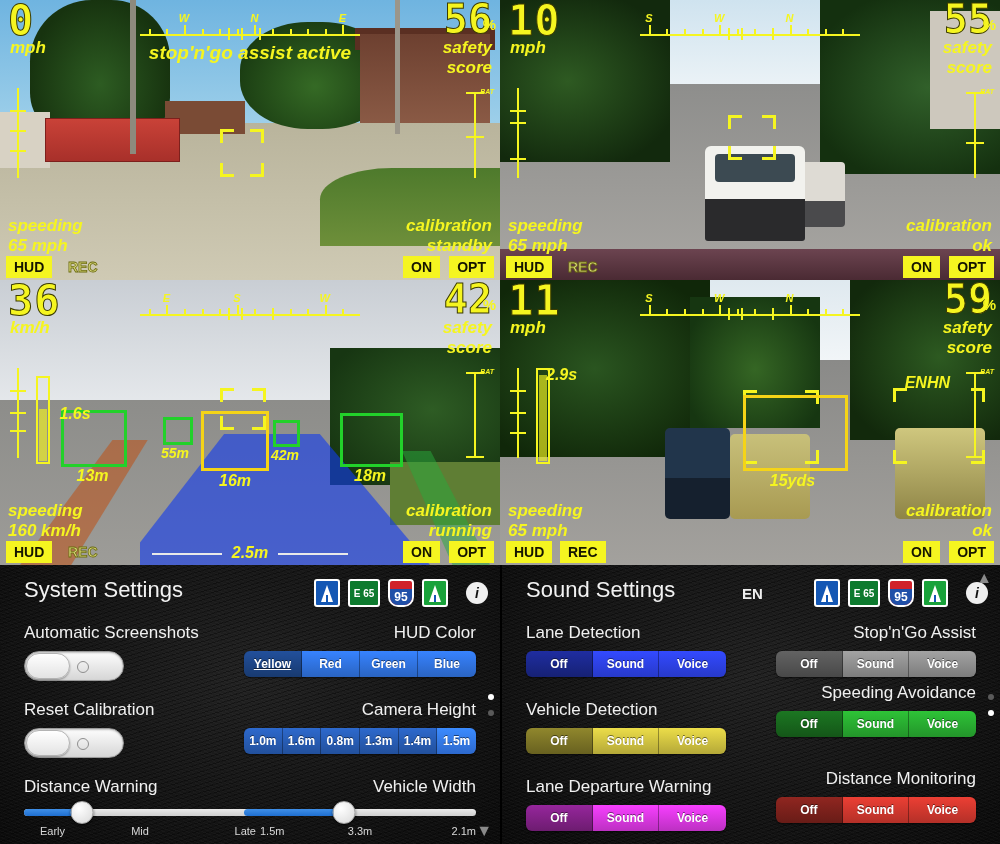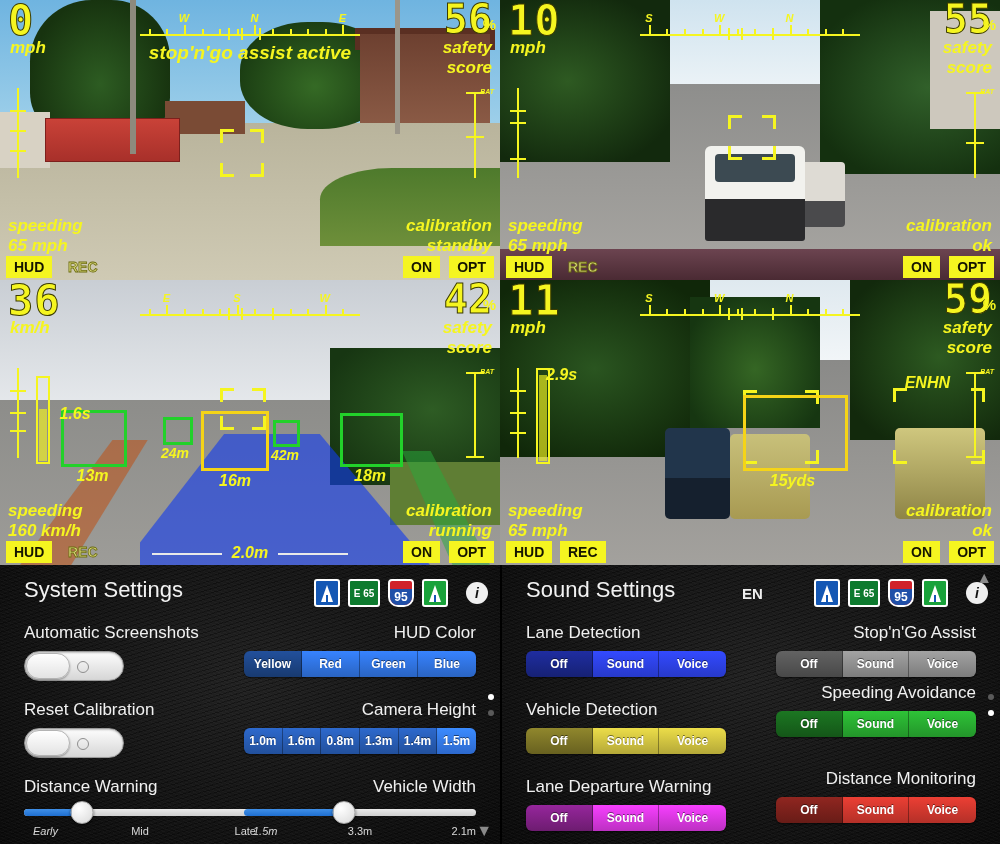--- a/index.html
+++ b/index.html
@@ -199,21 +199,21 @@
   .slider .trk { position:absolute; left:0; right:0; top:4px; height:7px; border-radius:4px;
               background:linear-gradient(#e9e9e9,#cfcfcf); }
   .slider .fil { position:absolute; left:0; top:4px; height:7px; border-radius:4px 0 0 4px;
               background:linear-gradient(#3f8fe8,#1f6fd0); }
   .slider .knb { position:absolute; top:-4px; width:23px; height:23px; border-radius:50%;
               background:radial-gradient(circle at 35% 30%,#ffffff,#d9d9d9);
               border:1px solid #a6a6a6; box-shadow:0 1px 3px rgba(0,0,0,.6);
               transform:translateX(-50%); }
   .sticks   { position:relative; width:232px; margin-top:6px; height:14px; font-size:11px; color:#d8d8d8; }
   .sticks span { position:absolute; top:0; }
-  .sticks .a{ left:9px;font-style:italic; } .sticks .b{ left:50%; transform:translateX(-50%); } .sticks .c{ right:0; }
+  .sticks .a{ left:16px; } .sticks .b{ left:50%; transform:translateX(-50%); } .sticks .c{ right:0; }
 
   .pagedots { position:absolute; right:6px; top:50%; transform:translateY(-50%); }
   .pagedots i{ display:block; width:6px; height:6px; border-radius:50%;
                background:#fff; margin:10px 0; }
   .pagedots i.dim{ background:#5a5a5a; }
   .arrow    { position:absolute; right:8px; font-size:16px; color:#8a8a8a; }
 </style>
 </head>
 <body>
 
@@ -428,38 +428,38 @@
         <span class="tr"></span>
         <span class="bl"></span>
         <span class="br"></span>
     </div>
 
     <div class="vbox" style="left:12.2%;top:45.5%;width:13.2%;height:20%"></div>
     <div class="vlab" style="left:18.5%;top:65.5%">13m</div>
     <div class="vlab" style="left:15%;top:44%">1.6s</div>
 
     <div class="vbox" style="left:32.5%;top:48%;width:6%;height:10%"></div>
-    <div class="vlab" style="left:35%;top:58%;font-size:14px">24m</div>
+    <div class="vlab" style="left:35%;top:58%;font-size:14px">55m</div>
 
     <div class="vbox y" style="left:40.2%;top:46%;width:13.5%;height:21%"></div>
     <div class="vlab" style="left:47%;top:67.5%">16m</div>
 
     <div class="vbox" style="left:54.5%;top:49%;width:5.5%;height:9.5%"></div>
     <div class="vlab" style="left:57%;top:58.5%;font-size:14px">42m</div>
 
     <div class="vbox" style="left:68%;top:46.5%;width:12.5%;height:19%"></div>
     <div class="vlab" style="left:74%;top:65.5%">18m</div>
 
     <div class="spdlab1">speeding</div>
     <div class="spdlab2">160 km/h</div>
     <div class="cal1">calibration</div>
     <div class="cal2">running</div>
 
     <div class="lanew">
-      <span class="ln"></span><span>2.0m</span><span class="ln"></span>
+      <span class="ln"></span><span>2.5m</span><span class="ln"></span>
     </div>
     <div class="bbar">
       <div class="btn on  bHUD">HUD</div>
       <div class="btn off bREC">REC</div>
       <div class="btn on  bON">ON</div>
       <div class="btn on  bOPT">OPT</div>
     </div>
   </div>
 
   <div class="hud p4">
@@ -570,21 +570,21 @@
       <div class="lab">Automatic Screenshots</div>
       <div class="toggle">
           <div class="knob"></div>
           <div class="dot"></div>
         </div>
     </div>
 
     <div class="row r" style="top:58px">
       <div class="lab">HUD Color</div>
       <div class="seg" id="seg-hud-color" style="width: 232px;">
-          <div style="width: 58px; background: linear-gradient(rgb(34, 80, 156), rgb(24, 58, 112));">Yellow</div>
+          <div style="width: 58px; background: linear-gradient(rgb(34, 80, 156), rgb(24, 58, 112)); text-decoration: underline;">Yellow</div>
           <div style="width: 58px; background: linear-gradient(rgb(55, 131, 255), rgb(42, 100, 194));">Red</div>
           <div style="width: 58px; background: linear-gradient(rgb(55, 131, 255), rgb(42, 100, 194));">Green</div>
           <div style="width: 58px; background: linear-gradient(rgb(55, 131, 255), rgb(42, 100, 194));">Blue</div>
         </div>
     </div>
 
     <div class="row l" style="top:135px">
       <div class="lab">Reset Calibration</div>
       <div class="toggle">
           <div class="knob"></div>

